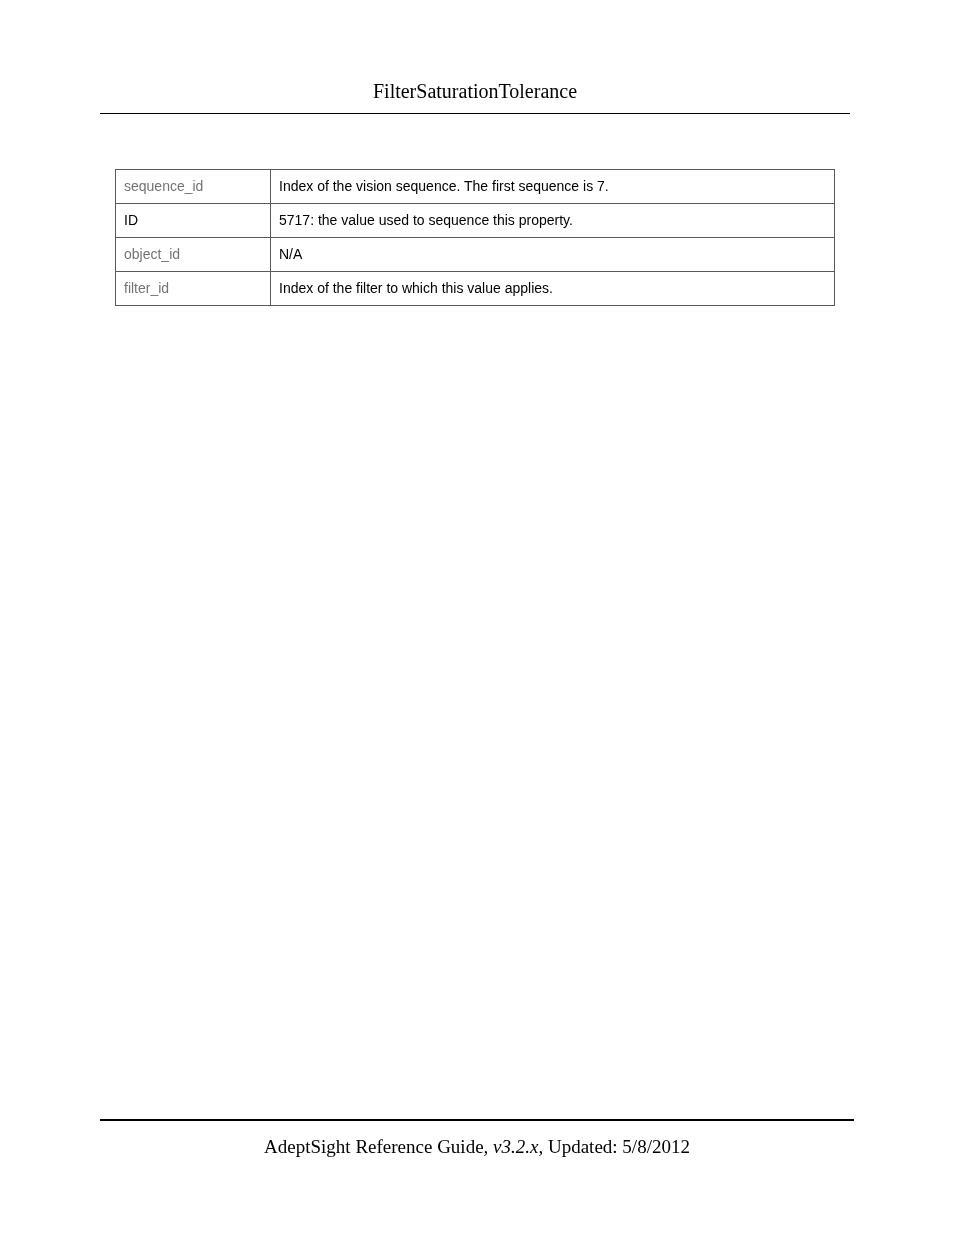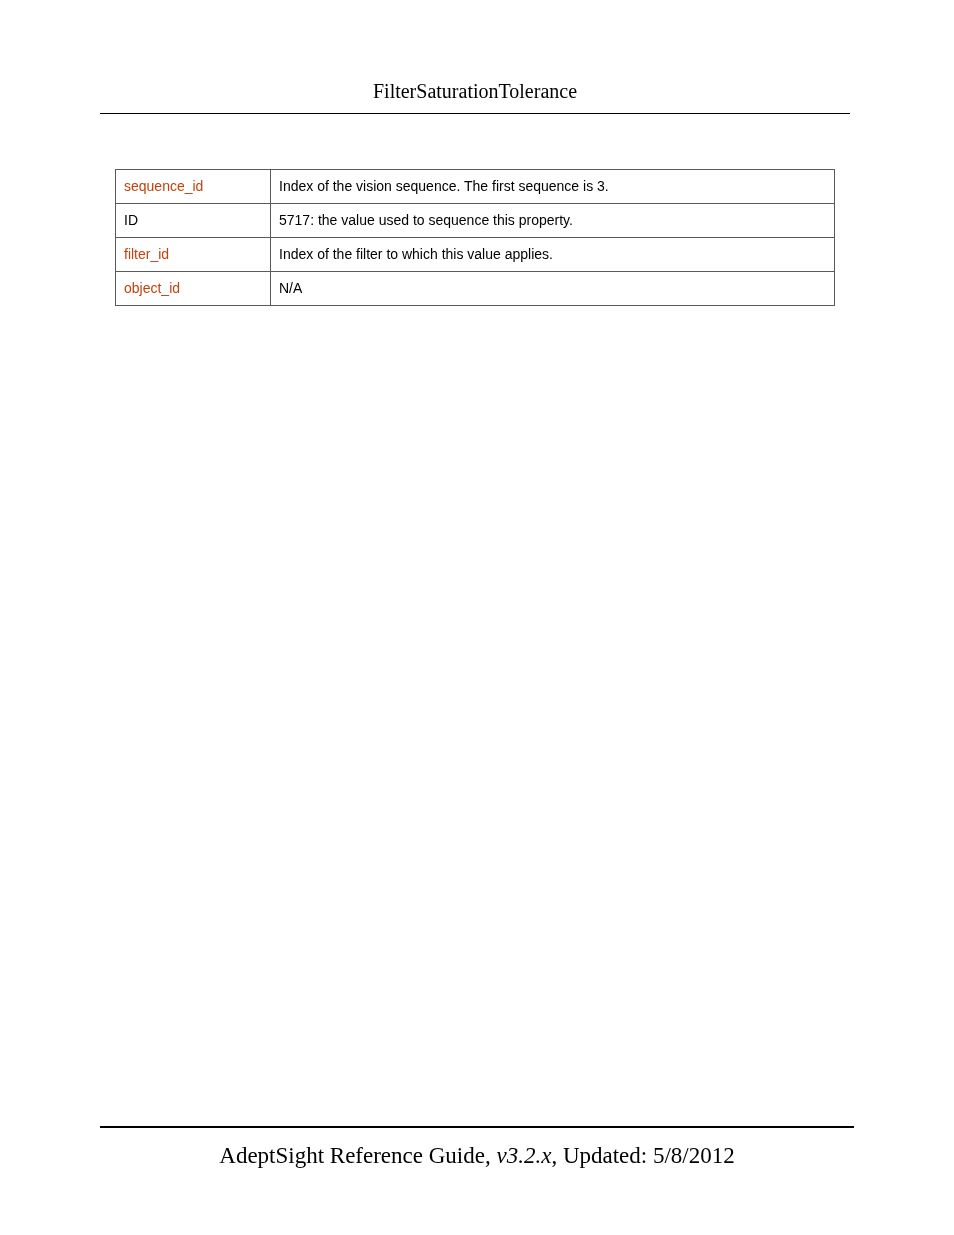--- a/index.html
+++ b/index.html
@@ -37,73 +37,73 @@
     font-size: 14px;
   }
   table.ref td {
     border: 1px solid #5a5a5a;
     padding: 7px 8px 7px 8px;
     vertical-align: top;
     line-height: 1.35;
   }
   table.ref td.key {
     width: 155px;
-    color: #c2410c;
+    color: #737373;
   }
   table.ref td.key.black {
     color: #000000;
   }
   .footer {
     position: absolute;
     left: 100px;
     right: 100px;
     bottom: 50px;
     text-align: center;
   }
   .footer-rule {
     border: none;
     border-top: 2px solid #000;
     margin: 0 0 15px 0;
   }
   .footer-line1 {
-    font-size: 23px;
-    margin-bottom: 16px;
+    font-size: 19px;
+    margin-bottom: 27px;
   }
   .footer-line1 .italic {
     font-style: italic;
   }
   .footer-line2 {
     font-size: 19px;
   }
 </style>
 </head>
 <body>
 
 <div class="page">
 
   <div class="title">FilterSaturationTolerance</div>
   <hr class="title-rule">
 
   <table class="ref">
     <tbody>
       <tr>
         <td class="key">sequence_id</td>
-        <td>Index of the vision sequence. The first sequence is 3.</td>
+        <td>Index of the vision sequence. The first sequence is 7.</td>
       </tr>
       <tr>
         <td class="key black">ID</td>
         <td>5717: the value used to sequence this property.</td>
       </tr>
       <tr>
+        <td class="key">object_id</td>
+        <td>N/A</td>
+      </tr>
+      <tr>
         <td class="key">filter_id</td>
         <td>Index of the filter to which this value applies.</td>
-      </tr>
-      <tr>
-        <td class="key">object_id</td>
-        <td>N/A</td>
       </tr>
     </tbody>
   </table>
 
   <div class="footer">
     <hr class="footer-rule">
     <div class="footer-line1">
       <span>AdeptSight Reference Guide</span><span class="italic">, v3.2.x</span><span>, Updated: 5/8/2012</span>
     </div>
   </div>

